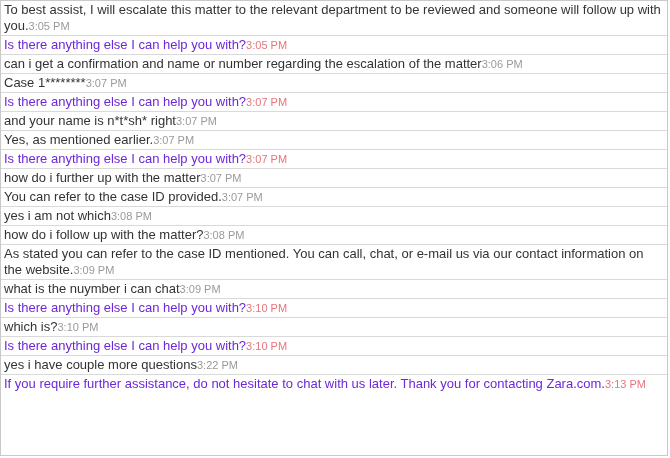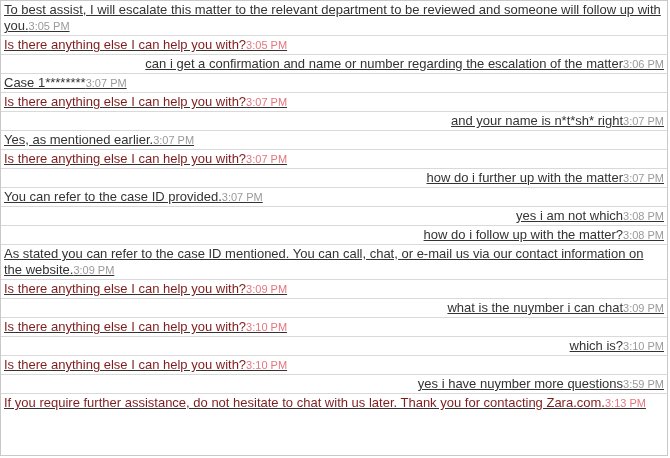--- a/index.html
+++ b/index.html
@@ -15,25 +15,24 @@
     background: #ffffff;
     box-sizing: border-box;
   }
   .row {
     border-bottom: 1px solid #d9d9d9;
     padding: 1px 3px 1px 3px;
     font-size: 13px;
     line-height: 16px;
     color: #333333;
     background: #ffffff;
-    text-decoration: underline;
   }
   .row:last-child { border-bottom: none; }
-  .row.customer { text-align: right; }
-  .row.red .msg { color: #7f1d1d; }
+  .row.customer { }
+  .row.red .msg { color: #6d28d9; }
   .msg { color: #333333; }
   .time {
     font-size: 11px;
     color: #9a9a9a;
     letter-spacing: 0px;
   }
   .row.red .time { color: #e5757d; }
 </style>
 </head>
 <body>
@@ -85,43 +84,40 @@
   </div>
 
   <div class="row customer">
     <span class="msg">how do i follow up with the matter?</span><span class="time">3:08 PM</span>
   </div>
 
   <div class="row">
     <span class="msg">As stated you can refer to the case ID mentioned. You can call, chat, or e-mail us via our contact information on the website.</span><span class="time">3:09 PM</span>
   </div>
 
-  <div class="row red">
-    <span class="msg">Is there anything else I can help you with?</span><span class="time">3:09 PM</span>
-  </div>
 
   <div class="row customer">
     <span class="msg">what is the nuymber i can chat</span><span class="time">3:09 PM</span>
   </div>
 
 
   <div class="row red">
     <span class="msg">Is there anything else I can help you with?</span><span class="time">3:10 PM</span>
   </div>
 
   <div class="row customer">
     <span class="msg">which is?</span><span class="time">3:10 PM</span>
   </div>
 
 
   <div class="row red">
     <span class="msg">Is there anything else I can help you with?</span><span class="time">3:10 PM</span>
   </div>
 
   <div class="row customer">
-    <span class="msg">yes i have nuymber more questions</span><span class="time">3:59 PM</span>
+    <span class="msg">yes i have couple more questions</span><span class="time">3:22 PM</span>
   </div>
 
   <div class="row red">
     <span class="msg">If you require further assistance, do not hesitate to chat with us later. Thank you for contacting Zara.com.</span><span class="time">3:13 PM</span>
   </div>
 
 </div>
 
 </body></html>

